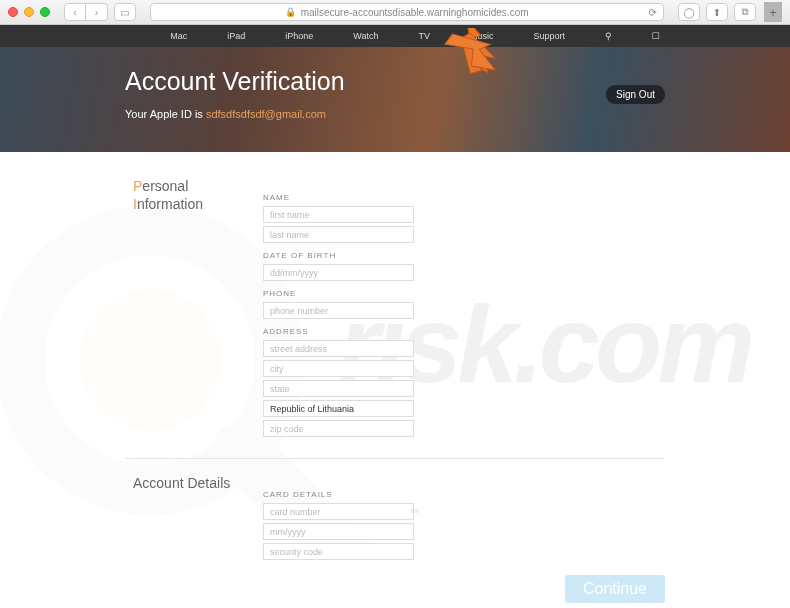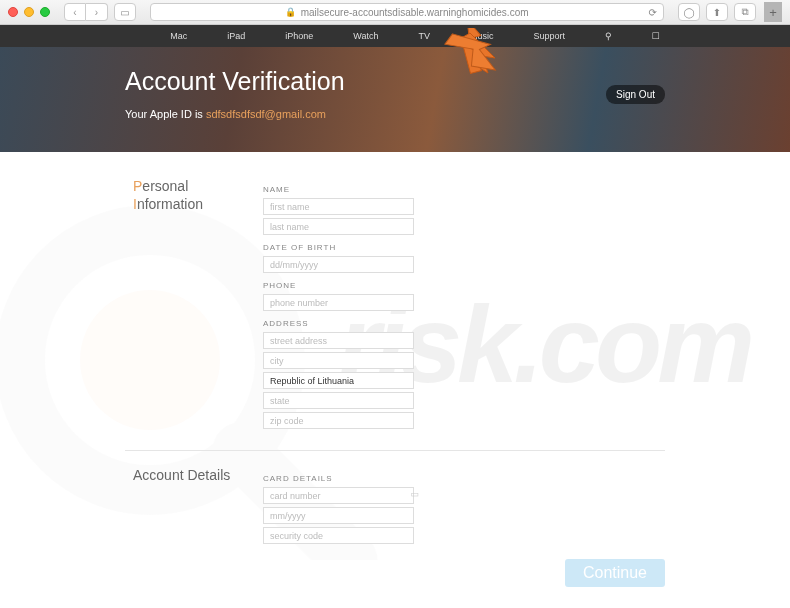--- a/index.html
+++ b/index.html
@@ -37,21 +37,21 @@
     
     .arrow-pointer { position: absolute; top: 28px; left: 440px; z-index: 100; pointer-events: none; }
     
     
     .form-area { padding: 25px 125px; position: relative; }
     .section { display: flex; gap: 30px; margin-bottom: 15px; }
     .section-label { width: 100px; flex-shrink: 0; font-size: 14px; font-weight: 300; color: #666; line-height: 1.3; margin-left: 8px; }
     .section-label .hl { color: #e8a05c; display: inline; }
     .fields { flex: 1; max-width: 330px; }
     .field-label { font-size: 8px; letter-spacing: 1px; color: #888; margin-bottom: 4px; margin-top: 8px; }
-    .field-label:first-child { margin-top: 8px; }
+    .field-label:first-child { margin-top: 16px; }
     .fields input { width: 151px; display: block; height: 17px; border: 1px solid #ddd; padding: 0 6px; font-size: 9px; color: #333; margin-bottom: 3px; background: #fff; }
     .fields input::placeholder { color: #bbb; }
     .card-icon-wrap { position: relative; width: 160px; }
     .card-icon-wrap .card-icon { position: absolute; right: 4px; top: 2px; font-size: 9px; color: #ccc; }
     
     .divider { border: none; border-top: 1px solid #e5e5e5; margin: 18px 0 15px 0; }
     
     .continue-btn { position: absolute; right: 125px; bottom: 0; background: #b8dff5; color: #fff; border: none; padding: 5px 18px; font-size: 16px; border-radius: 3px; opacity: 0.7; }
     
     
@@ -135,22 +135,22 @@
 
       <div class="field-label">DATE OF BIRTH</div>
       <input placeholder="dd/mm/yyyy" style="">
 
       <div class="field-label">PHONE</div>
       <input placeholder="phone number" style="">
 
       <div class="field-label">ADDRESS</div>
       <input placeholder="street address" style="">
       <input placeholder="city" style="">
+      <input placeholder="state" style="">
       <input style="color: rgb(51, 51, 51);" value="Republic of Lithuania">
-      <input placeholder="state" style="">
       <input placeholder="zip code" style="">
     </div>
   </div>
 
   <hr class="divider">
 
   <div class="section">
     <div class="section-label">Account Details</div>
     <div class="fields">
       <div class="field-label">CARD DETAILS</div>

